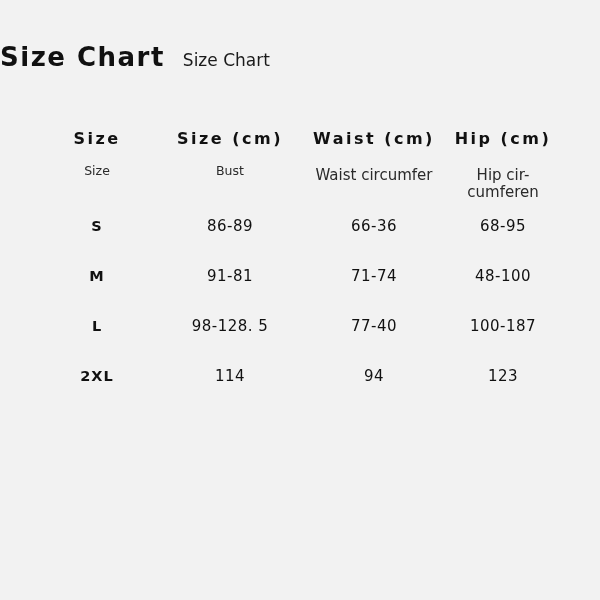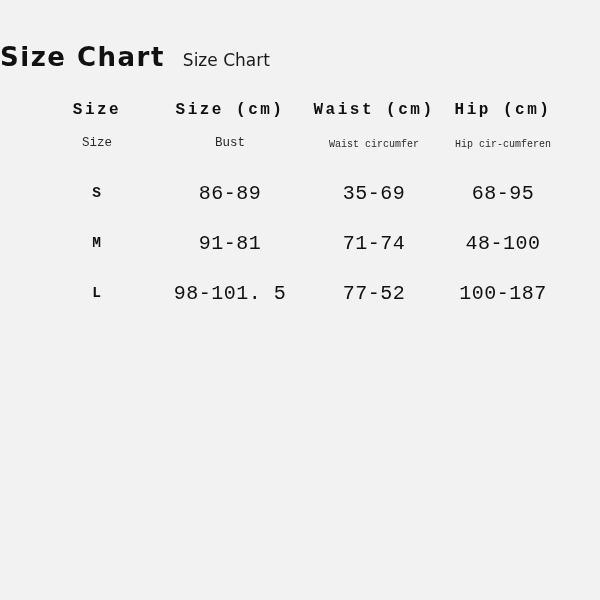--- a/index.html
+++ b/index.html
@@ -41,26 +41,25 @@
   .title-sub {
     font-size: 17px;
     font-weight: normal;
     color: #1a1a1a;
     white-space: nowrap;
   }
 
   
   .chart {
     position: absolute;
-    top: 96px;
+    top: 124px;
     left: 38px;
     width: 524px;
     border-collapse: collapse;
     table-layout: fixed;
-    font-family: Liberation Mono, monospace;
   }
   .chart col.c-size  { width: 118px; }
   .chart col.c-bust  { width: 148px; }
   .chart col.c-waist { width: 140px; }
   .chart col.c-hip   { width: 118px; }
 
   .chart td, .chart th {
     padding: 0;
     text-align: center;
     vertical-align: top;
@@ -81,27 +80,27 @@
   }
   .head-sub {
     font-size: 12.5px;
     font-weight: normal;
     letter-spacing: 0;
     color: #2a2a2a;
     line-height: 1.15;
     padding-top: 16px;
   }
   .head-sub.small {
-    font-size: 10px;
+    font-size: 15px;
     padding-top: 19px;
   }
 
   .body-row td {
     height: 50px;
-    font-size: 20px;
+    font-size: 15px;
     letter-spacing: 0.5px;
     color: #111;
     vertical-align: middle;
   }
   .body-row td.size-col {
     font-weight: bold;
     font-size: 14.5px;
     letter-spacing: 1px;
   }
 </style>
@@ -139,31 +138,37 @@
         <th class="head-cell">
           <div class="head-main">Hip (cm)</div>
           <div class="head-sub small">Hip cir-cumferen</div>
         </th>
       </tr>
     </thead>
     <tbody>
       <tr class="body-row">
         <td class="size-col">S</td>
         <td>86-89</td>
-        <td>35-69</td>
+        <td>66-36</td>
         <td>68-95</td>
       </tr>
       <tr class="body-row">
         <td class="size-col">M</td>
         <td>91-81</td>
         <td>71-74</td>
         <td>48-100</td>
       </tr>
       <tr class="body-row">
         <td class="size-col">L</td>
-        <td>98-101. 5</td>
-        <td>77-52</td>
+        <td>98-128. 5</td>
+        <td>77-40</td>
         <td>100-187</td>
+      </tr>
+      <tr class="body-row">
+        <td class="size-col">2XL</td>
+        <td>114</td>
+        <td>94</td>
+        <td>123</td>
       </tr>
     </tbody>
   </table>
 
 </div>
 
 </body></html>

